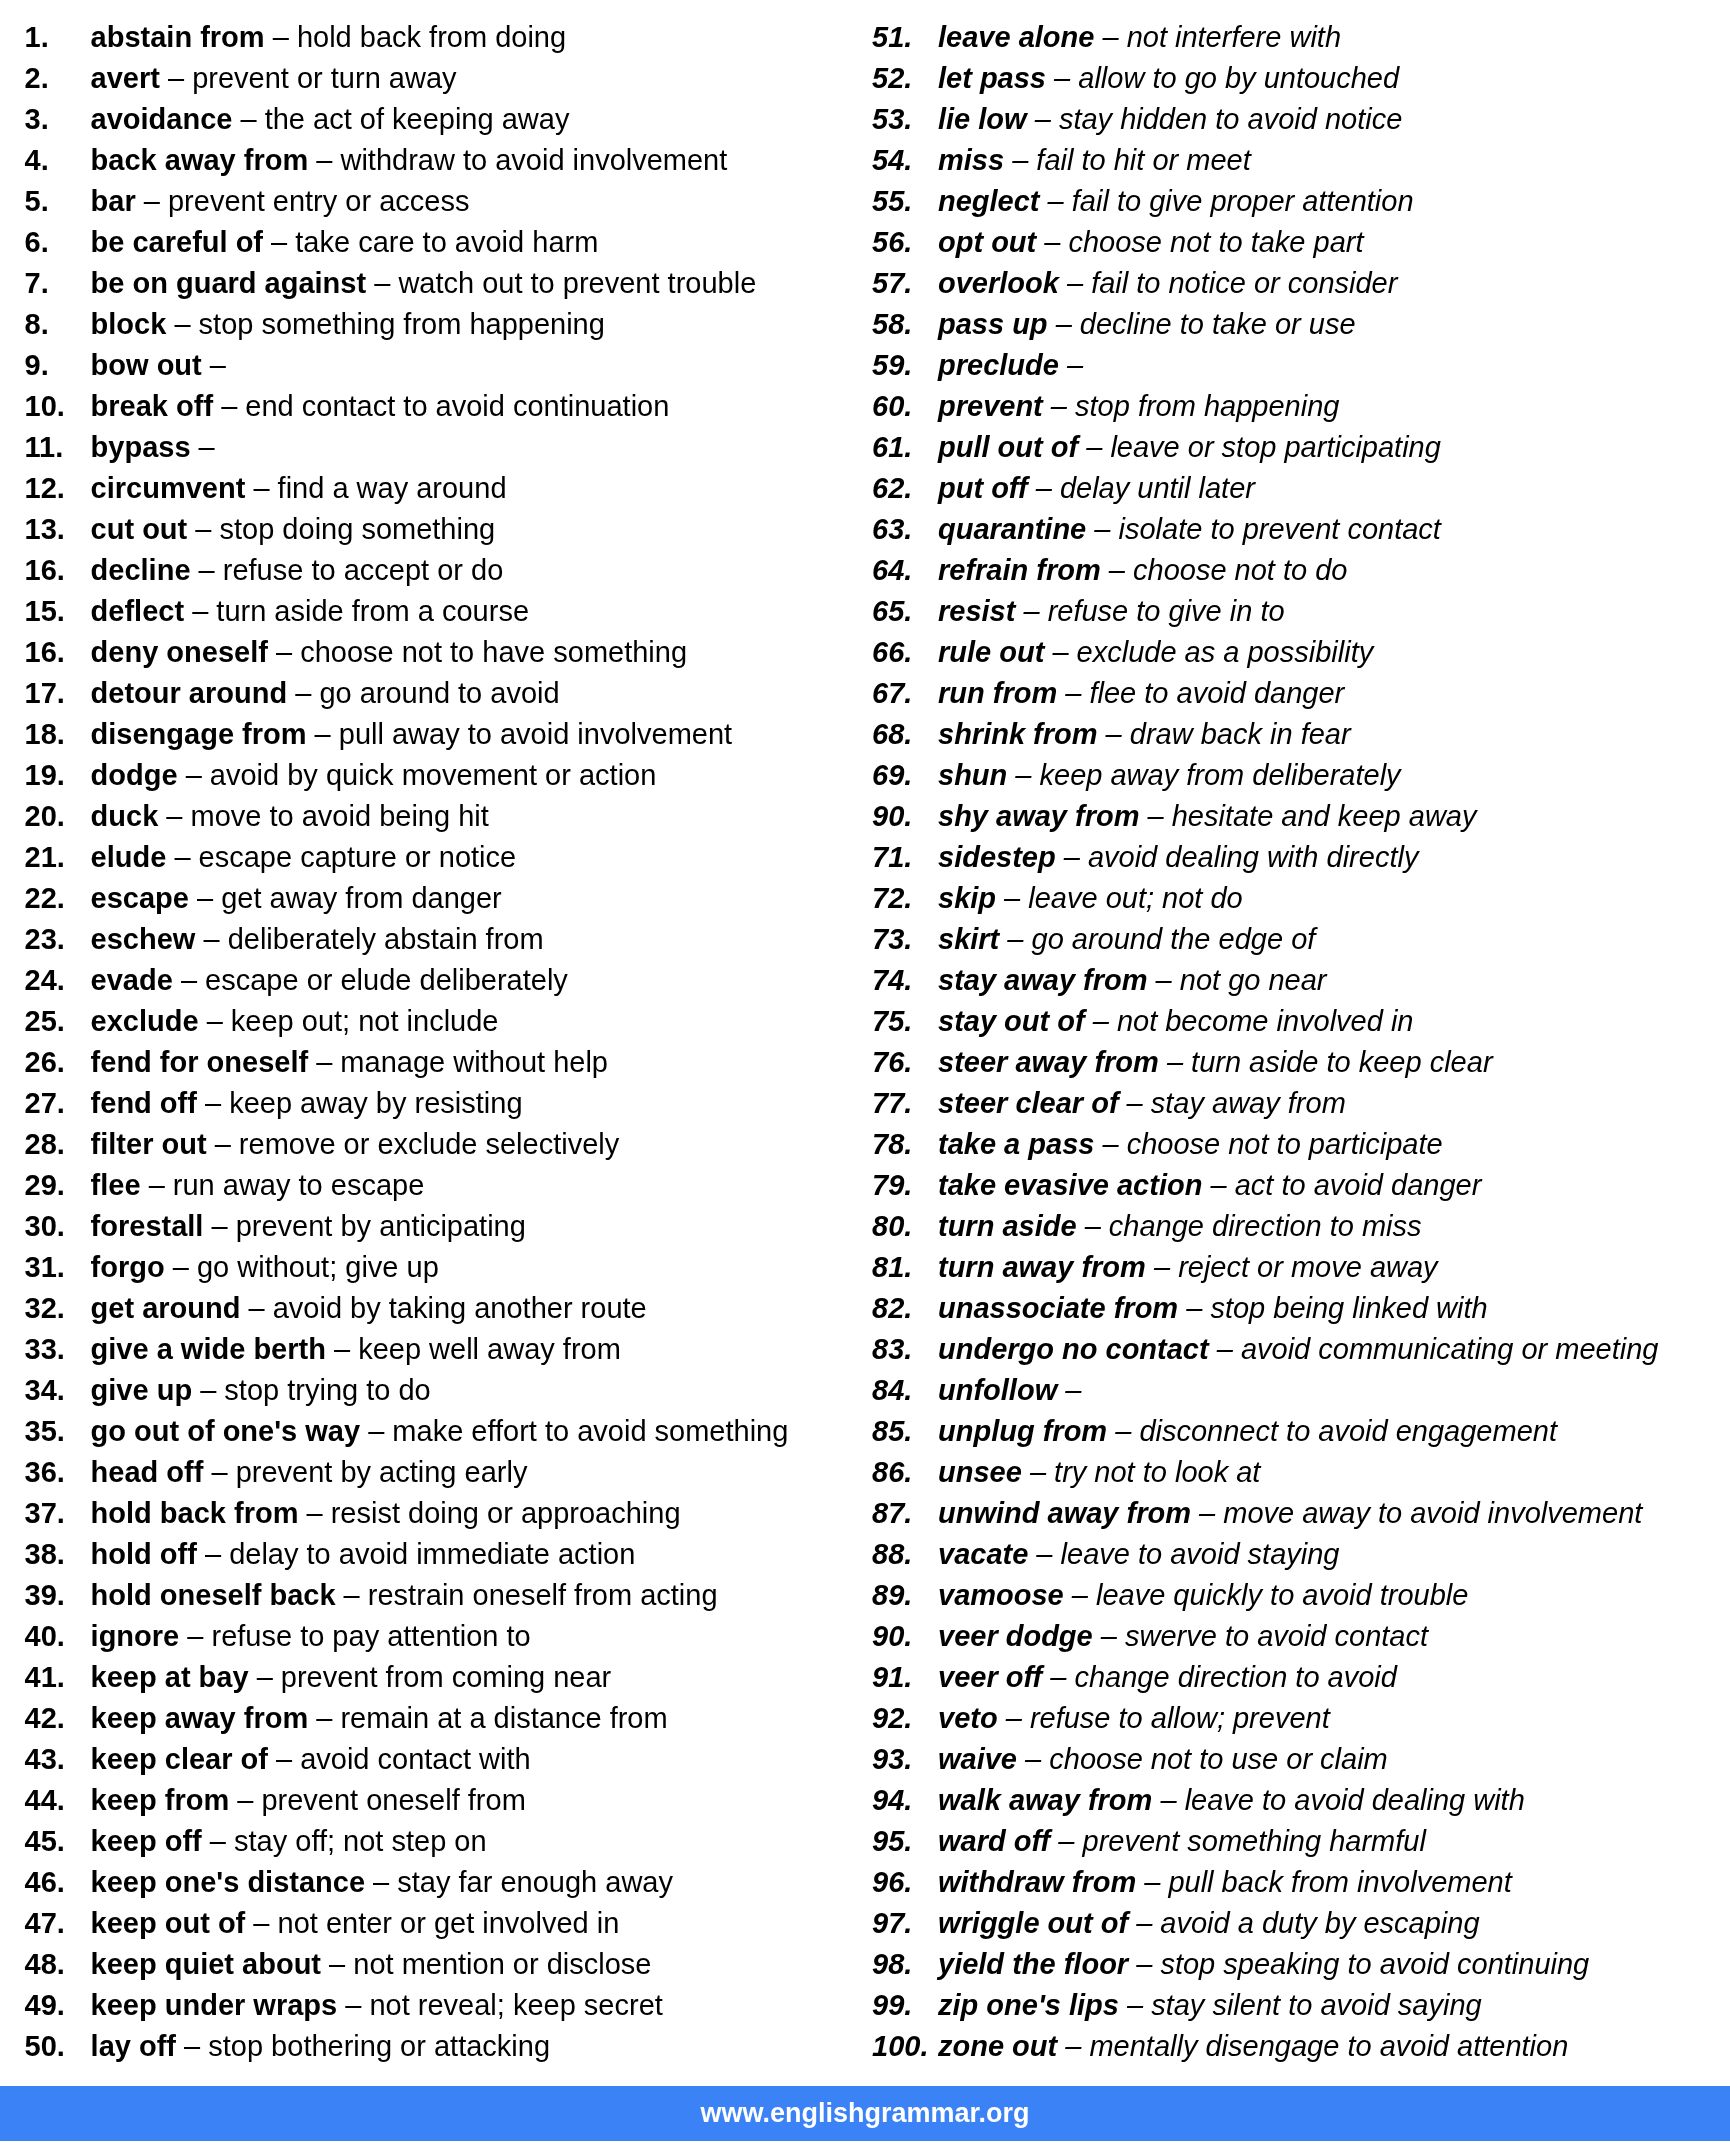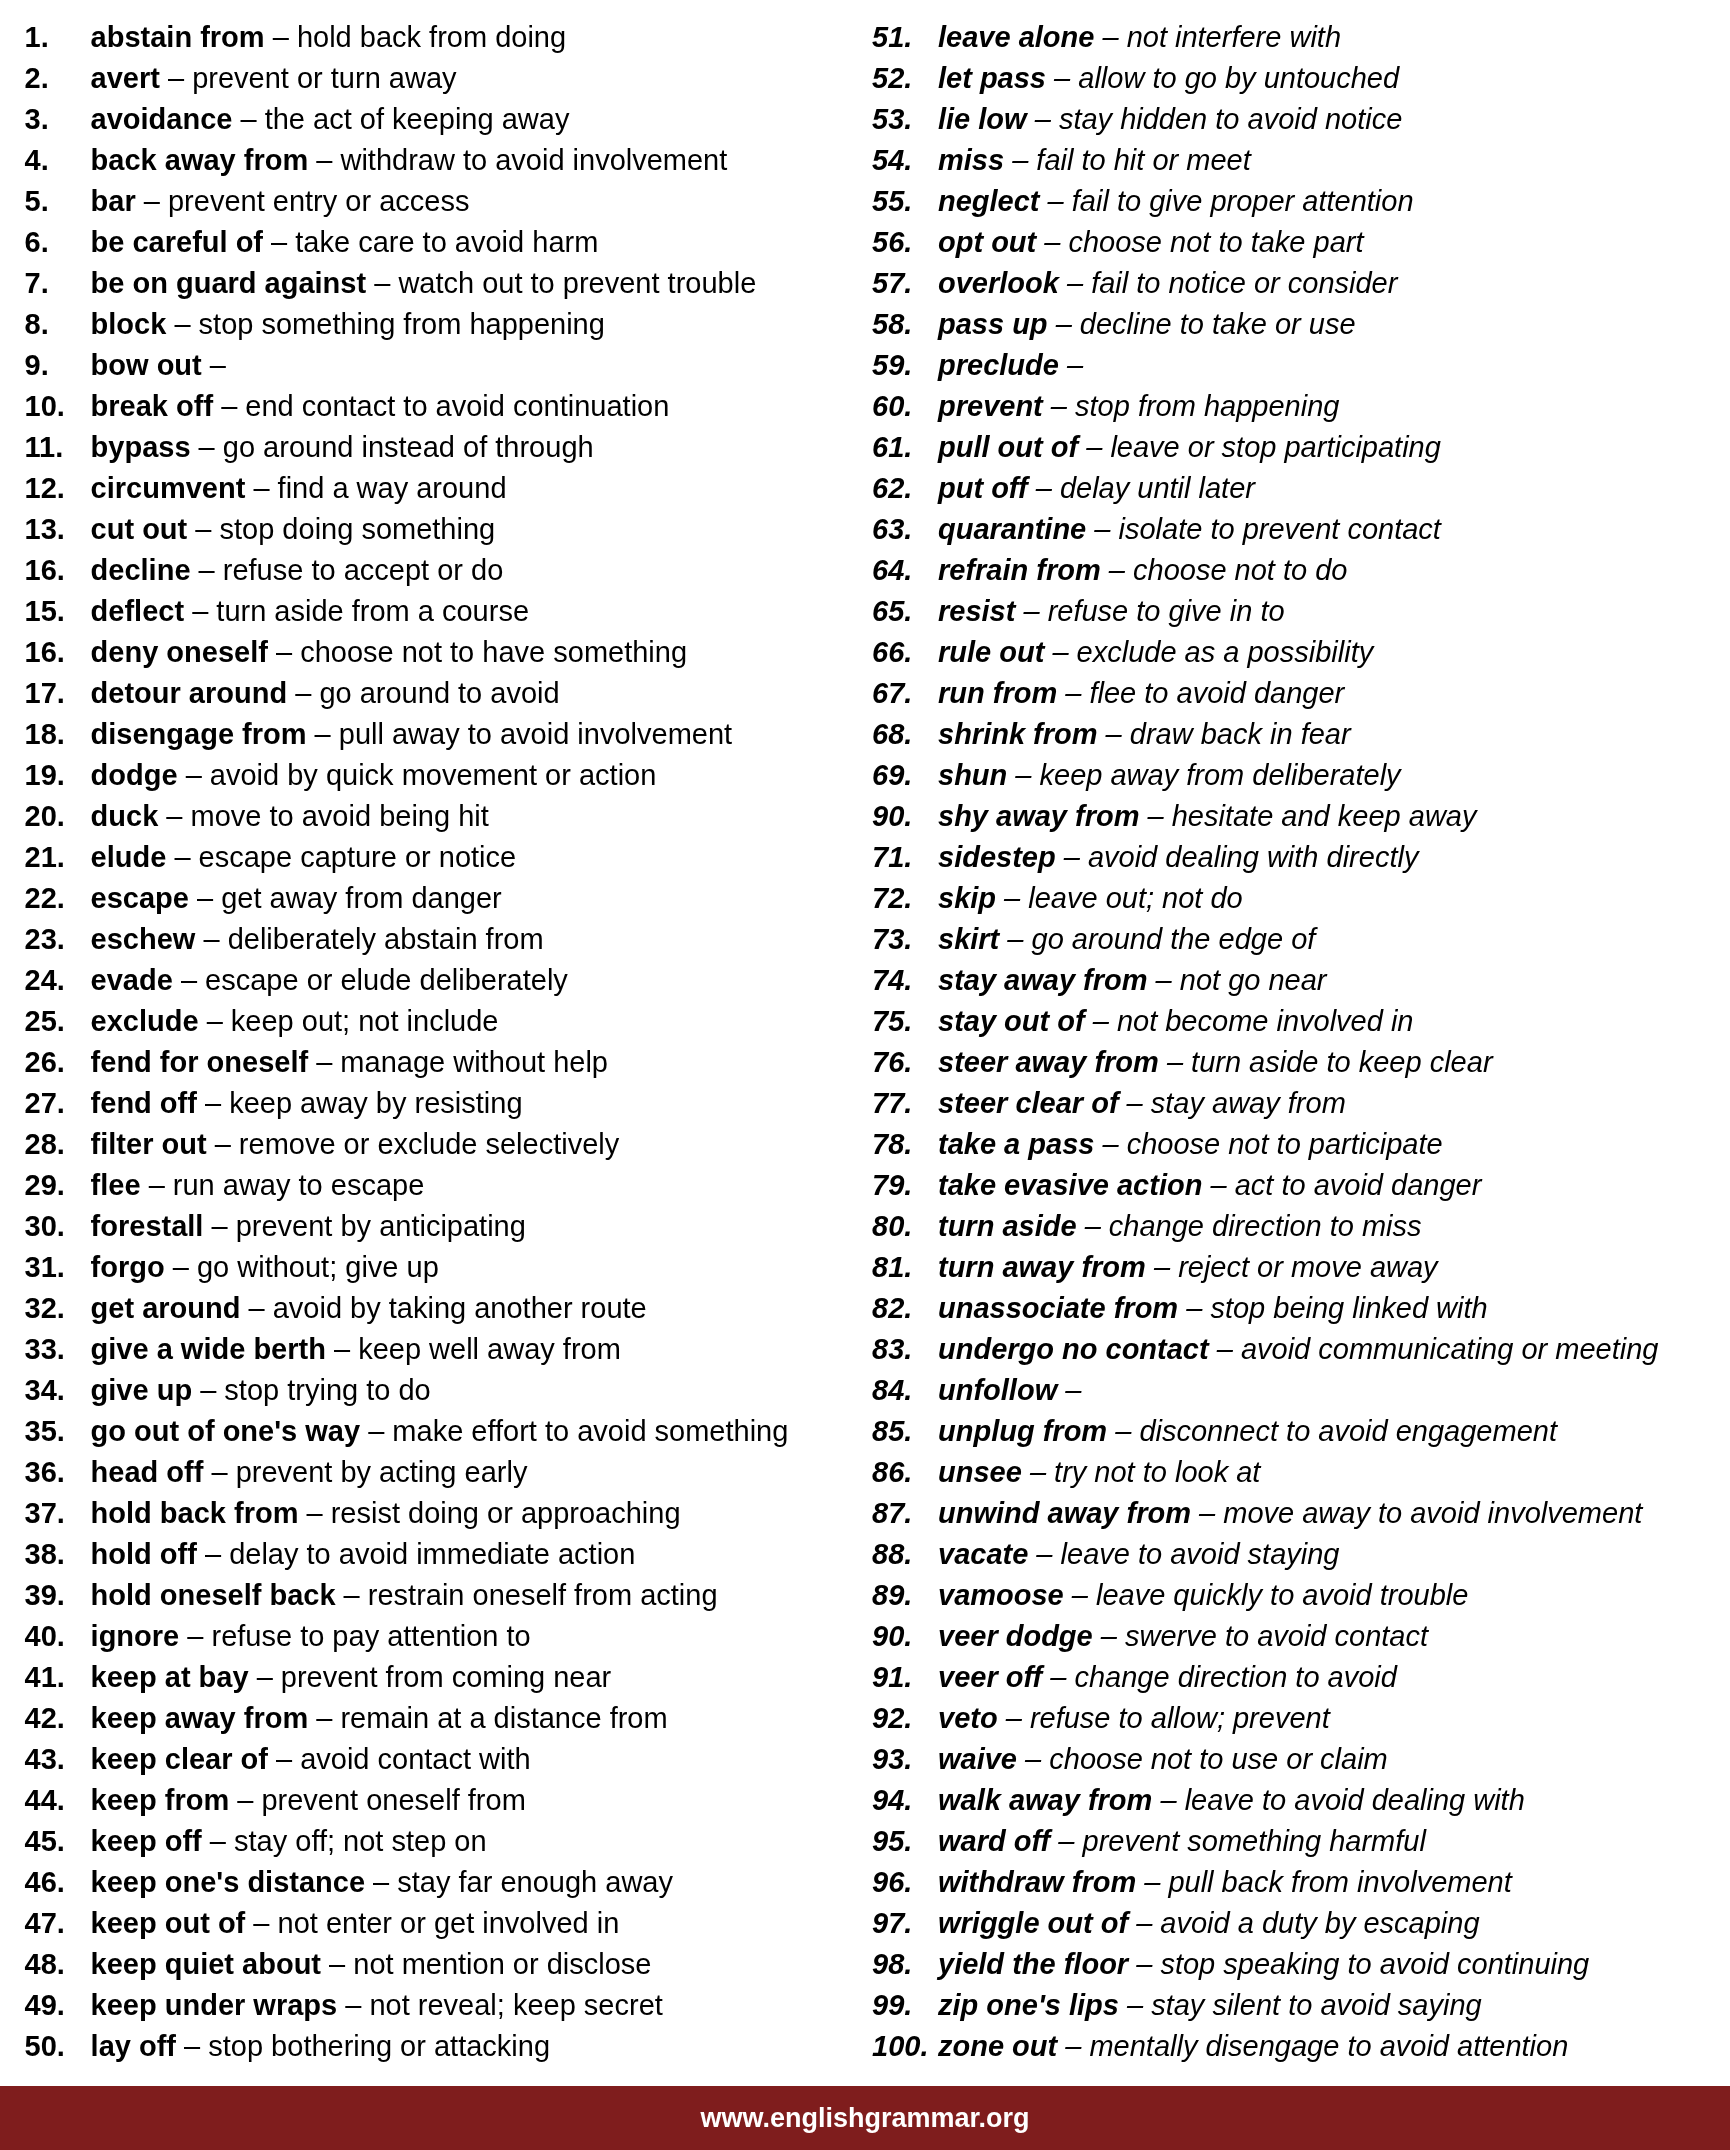--- a/index.html
+++ b/index.html
@@ -13,22 +13,22 @@
   .col-right { left: 872px; width: 858px; font-style: italic; }
   .item {
     height: 41px; line-height: 41px; font-size: 29px; white-space: nowrap;
     display: flex; align-items: center;
   }
   .num { font-weight: bold; display: inline-block; }
   .col-left .num { width: 66px; }
   .col-right .num { width: 66px; }
   .term { font-weight: bold; }
   .footer {
-    position: absolute; left: 0; top: 2086px; width: 1730px; height: 64px;
-    background: #7f1d1d; color: #ffffff; font-weight: bold; font-size: 27px;
+    position: absolute; left: 0; top: 2086px; width: 1730px; height: 55px;
+    background: #3b82f6; color: #ffffff; font-weight: bold; font-size: 27px;
     display: flex; align-items: center; justify-content: center;
   }
 </style>
 </head>
 <body>
 
 <div class="col col-left">
     <div class="item">
       <span class="num">1.</span>
       <span class="term">abstain from</span>
@@ -85,21 +85,20 @@
     <div class="item">
       <span class="num">10.</span>
       <span class="term">break off</span>
       <span class="sep" style="white-space: pre;"> – </span>
       <span class="def">end contact to avoid continuation</span>
     </div>
     <div class="item">
       <span class="num">11.</span>
       <span class="term">bypass</span>
       <span class="sep" style="white-space: pre;"> – </span>
-      <span class="def">go around instead of through</span>
     </div>
     <div class="item">
       <span class="num">12.</span>
       <span class="term">circumvent</span>
       <span class="sep" style="white-space: pre;"> – </span>
       <span class="def">find a way around</span>
     </div>
     <div class="item">
       <span class="num">13.</span>
       <span class="term">cut out</span>

